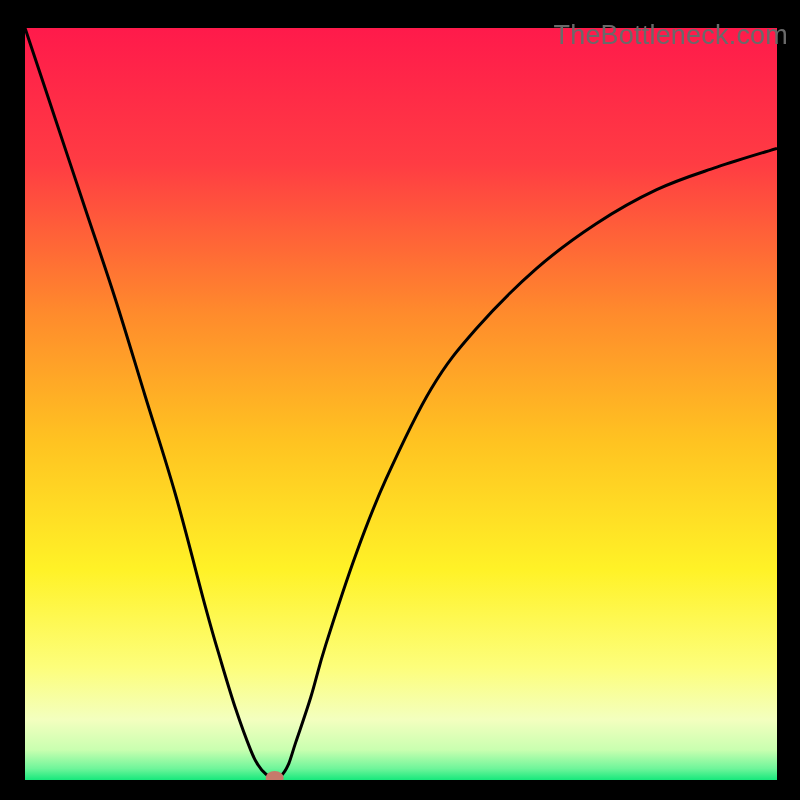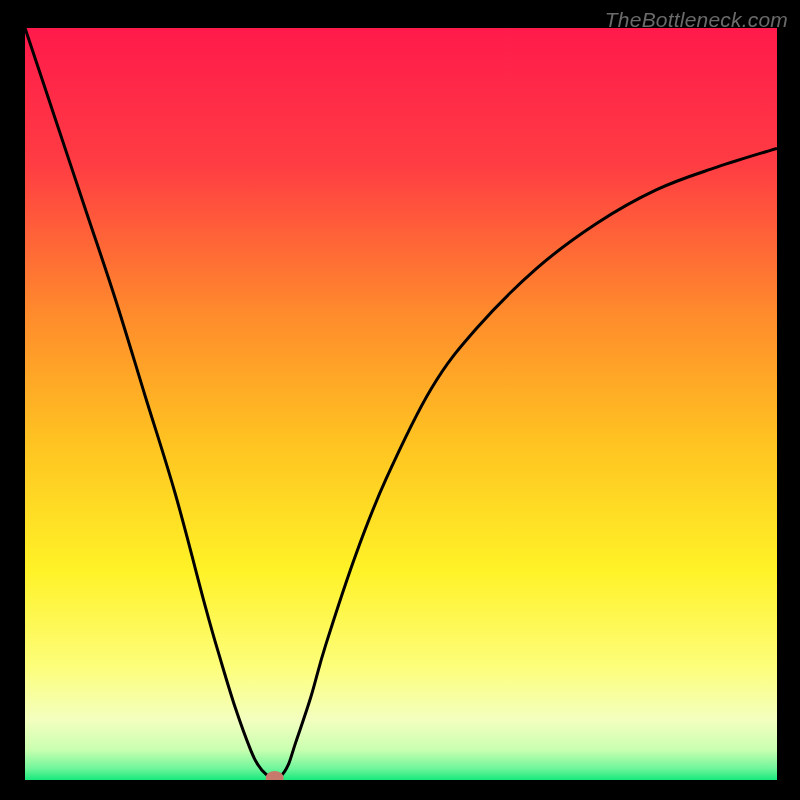--- a/index.html
+++ b/index.html
@@ -12,29 +12,28 @@
     font-family: Arial, Helvetica, sans-serif;
   }
   .stage {
     position: relative;
     width: 800px;
     height: 800px;
     background: #000;
   }
   .watermark {
     position: absolute;
-    top: 8px;
+    top: 20px;
     right: 12px;
     color: #6a6a6a;
-    font-size: 21px;
+    font-size: 27px;
     font-weight: 400;
     letter-spacing: 0.2px;
     z-index: 5;
     user-select: none;
-    font-style: italic;
   }
   .plot-frame {
     position: absolute;
     background: #000;
     box-sizing: border-box;
   }
   .gradient-area {
     position: absolute;
     left: 0;
     top: 0;

